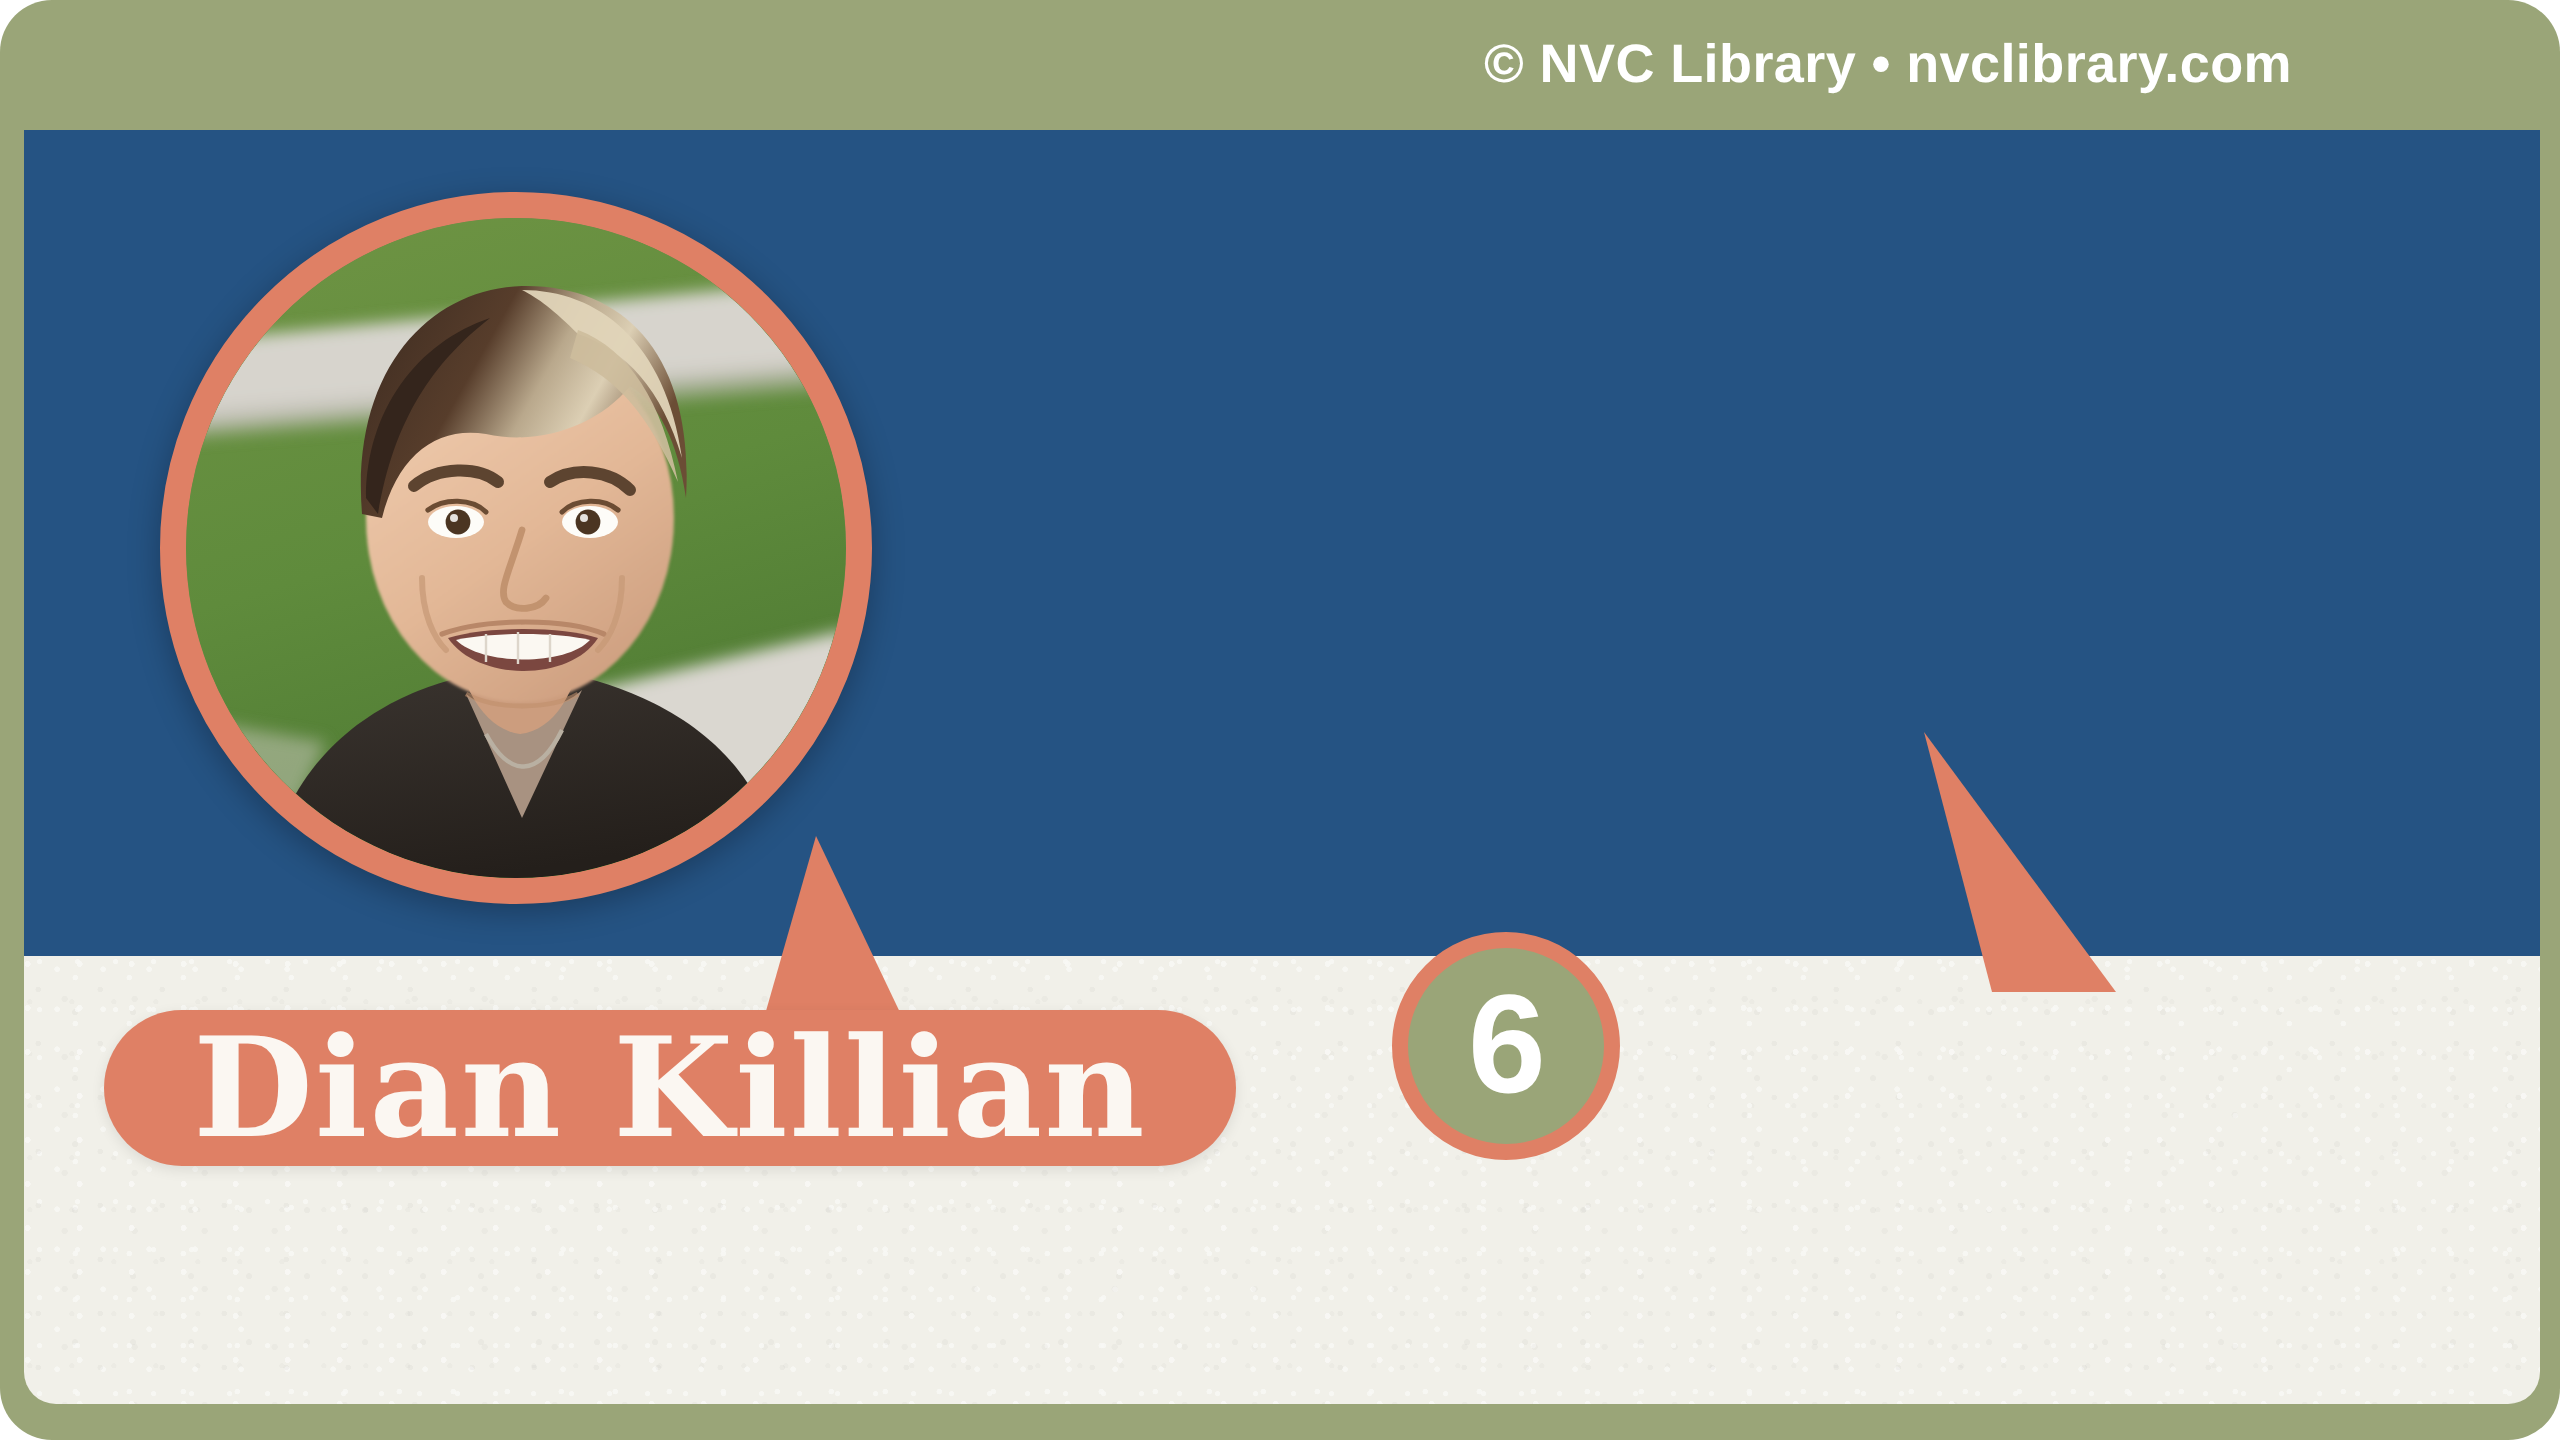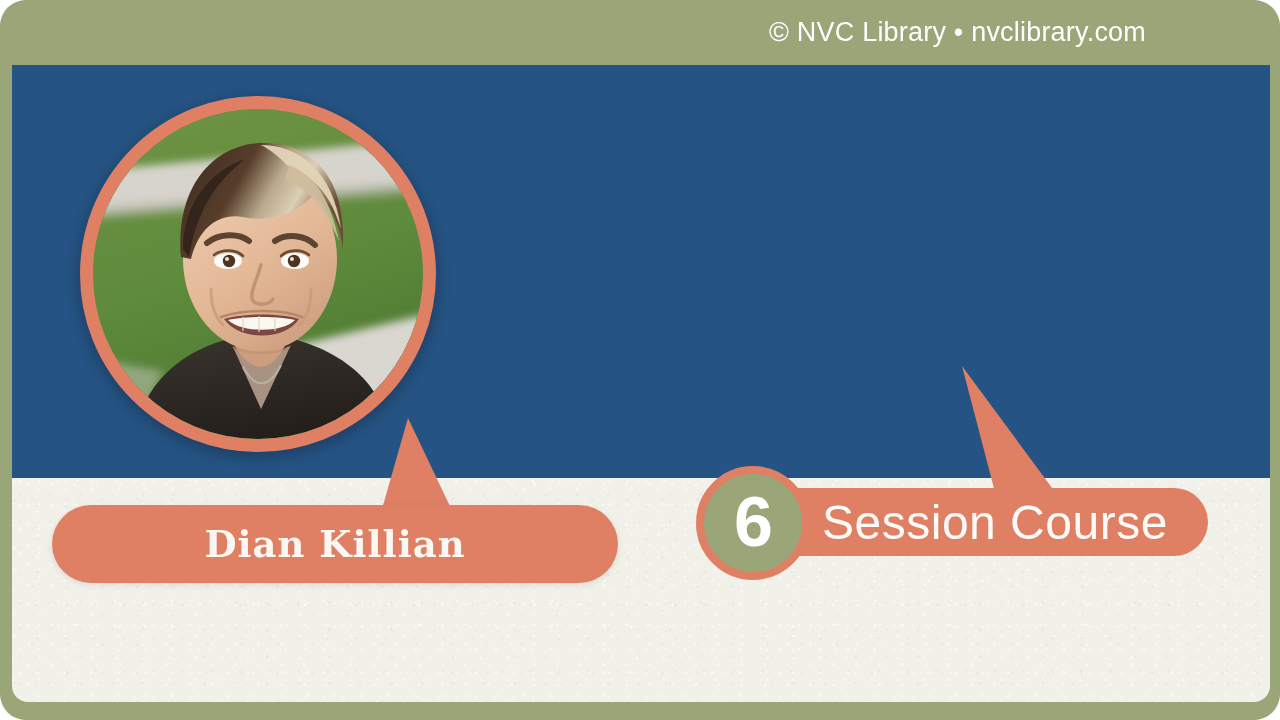--- a/index.html
+++ b/index.html
@@ -32,21 +32,21 @@
     display: flex;
     align-items: center;
     justify-content: flex-end;
     padding-right: 134px;
     box-sizing: border-box;
   }
   .copyright-text {
     color: #ffffff;
     font-size: 27px;
     font-family: "Liberation Sans", sans-serif;
-    font-weight: 400;
+    font-weight: 700;
     letter-spacing: 0.2px;
     white-space: nowrap;
   }
 
   
   .hero-panel {
     position: absolute;
     left: 12px;
     top: 65px;
     width: 1258px;
@@ -160,21 +160,21 @@
     display: flex;
     align-items: center;
     justify-content: center;
     z-index: 5;
     box-shadow: 0 2px 7px rgba(0,0,0,0.09);
   }
   .name-text {
     color: #fbf7f2;
     font-family: "DejaVu Serif", "Liberation Serif", serif;
     font-weight: bold;
-    font-size: 37px;
+    font-size: 69px;
     letter-spacing: 1px;
     white-space: nowrap;
   }
 
   
   .session-pill {
     position: absolute;
     left: 760px;
     top: 488px;
     width: 448px;
@@ -329,20 +329,17 @@
         <path d="M150 258 C 162 280, 176 280, 188 256" stroke="#b9b0a2" stroke-width="2.2" fill="none"></path>
       </svg>
     </div>
   </div>
 
 
   <div class="name-pill">
     <span class="name-text">Dian Killian</span>
   </div>
 
-  <div class="session-pill">
-    <span class="session-label">Session Course</span>
-  </div>
   <div class="session-count-badge">
     <span class="session-count">6</span>
   </div>
 
 </div>
 
 </body></html>

